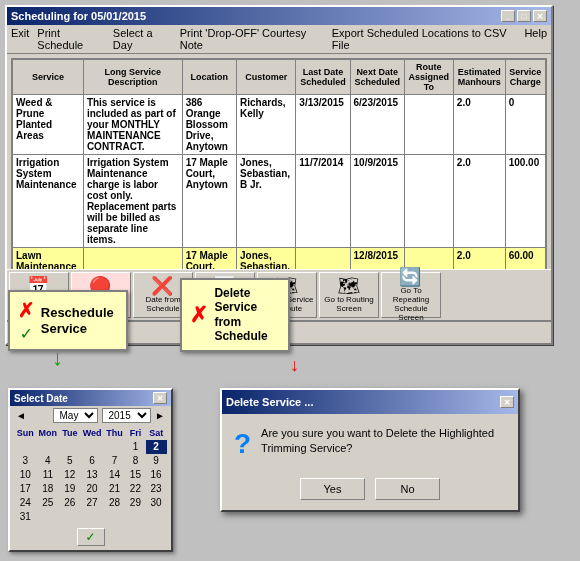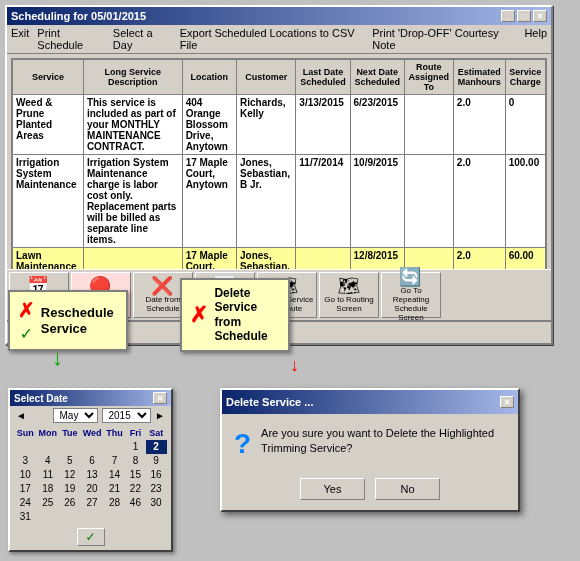--- a/index.html
+++ b/index.html
@@ -434,22 +434,22 @@
       <div class="win-btn">_</div>
       <div class="win-btn">□</div>
       <div class="win-btn">✕</div>
     </div>
   </div>
 
   <div class="menu-bar">
     <span class="menu-item">Exit</span>
     <span class="menu-item">Print Schedule</span>
     <span class="menu-item">Select a Day</span>
+    <span class="menu-item">Print 'Drop-OFF' Courtesy Note</span>
     <span class="menu-item">Export Scheduled Locations to CSV File</span>
-    <span class="menu-item">Print 'Drop-OFF' Courtesy Note</span>
     <span class="menu-item">Help</span>
   </div>
 
   <div class="table-container">
     <table class="data-table">
       <thead>
         <tr>
           <th>Service</th>
           <th>Long Service Description</th>
           <th>Location</th>
@@ -458,21 +458,21 @@
           <th>Next Date Scheduled</th>
           <th>Route Assigned To</th>
           <th>Estimated Manhours</th>
           <th>Service Charge</th>
         </tr>
       </thead>
       <tbody>
         <tr class="row-white">
           <td>Weed &amp; Prune Planted Areas</td>
           <td>This service is included as part of your MONTHLY MAINTENANCE CONTRACT.</td>
-          <td>404 Orange Blossom Drive, Anytown</td>
+          <td>386 Orange Blossom Drive, Anytown</td>
           <td>Richards, Kelly</td>
           <td>3/13/2015</td>
           <td>6/23/2015</td>
           <td></td>
           <td>2.0</td>
           <td>0</td>
         </tr>
         <tr class="row-white">
           <td>Irrigation System Maintenance</td>
           <td>Irrigation System Maintenance charge is labor cost only. Replacement parts will be billed as separate line items.</td>
@@ -643,21 +643,21 @@
           <td>21</td>
           <td>22</td>
           <td>23</td>
         </tr>
         <tr>
           <td>24</td>
           <td>25</td>
           <td>26</td>
           <td>27</td>
           <td>28</td>
-          <td>46</td>
+          <td>29</td>
           <td>30</td>
         </tr>
         <tr>
           <td>31</td>
           <td class="cal-other"></td>
           <td class="cal-other"></td>
           <td class="cal-other"></td>
           <td class="cal-other"></td>
           <td class="cal-other"></td>
           <td class="cal-other"></td>

